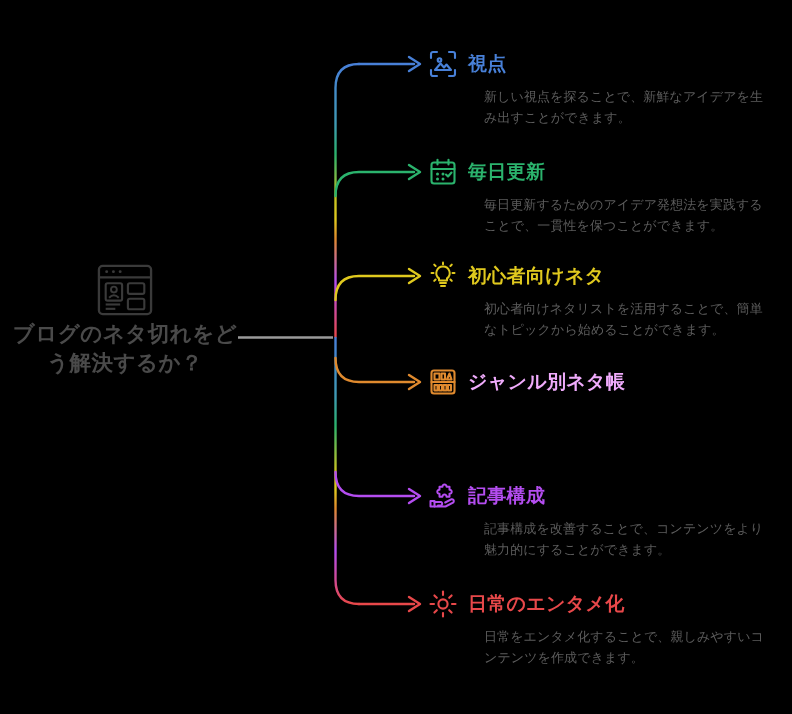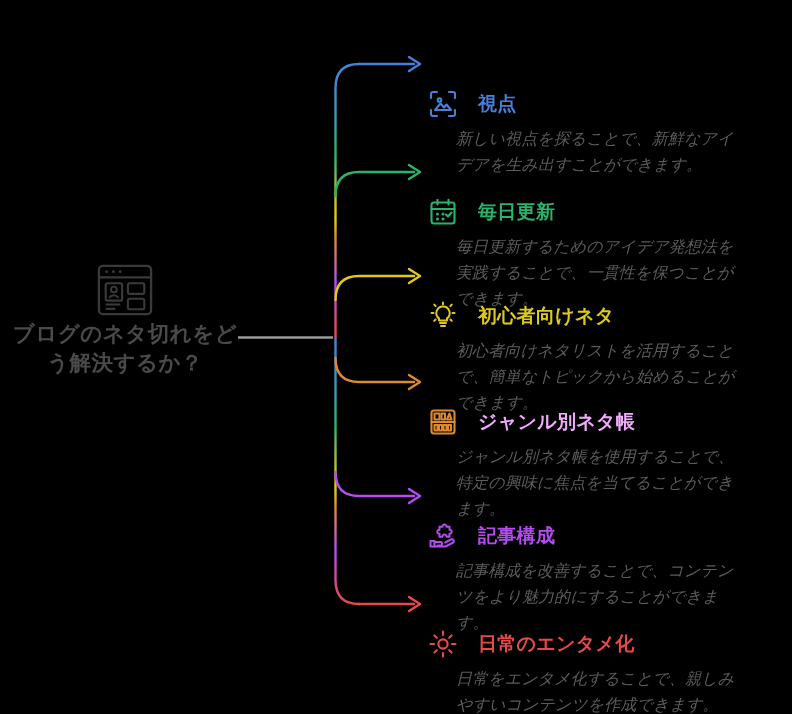--- a/index.html
+++ b/index.html
@@ -17,26 +17,26 @@
     display:flex;flex-direction:column;align-items:center;
   }
   .root-icon{width:62px;height:56px;display:block;}
   .root-title{
     margin-top:2px;color:#4a4a4a;font-size:21.5px;font-weight:bold;
     line-height:1.33;text-align:center;letter-spacing:.5px;width:230px;
   }
 
   
   .branch{position:absolute;left:428px;width:330px;}
-  .bhead{display:flex;align-items:center;gap:20px;height:34px;margin-top:40px;}
+  .bhead{display:flex;align-items:center;gap:10px;height:34px;}
   .bicon{width:30px;height:30px;flex:0 0 30px;display:block;}
   .btitle{font-size:19px;font-weight:bold;letter-spacing:.3px;white-space:nowrap;}
   .bdesc{
-    margin-left:28px;margin-top:5px;color:#5c5c5c;
-    font-size:16px;line-height:1.62;width:282px;letter-spacing:.1px;font-style:italic;
+    margin-left:56px;margin-top:5px;color:#5c5c5c;
+    font-size:13px;line-height:1.62;width:282px;letter-spacing:.1px;
   }
 </style>
 </head>
 <body>
 
 <div id="canvas">
 
   <svg class="wires" viewBox="0 0 792 714" xmlns="http://www.w3.org/2000/svg">
     <defs>
       <linearGradient id="spine" x1="0" y1="0" x2="0" y2="1">
@@ -163,21 +163,20 @@
           <rect x="13.5" y="6.5" width="3.5" height="6"></rect>
           <path d="M19 12.5 l2.5 -6 2 6 z"></path>
           <rect x="6.5" y="18" width="3" height="5.5"></rect>
           <rect x="11" y="18" width="3" height="5.5"></rect>
           <rect x="15.5" y="18" width="3" height="5.5"></rect>
           <rect x="20" y="18" width="3" height="5.5"></rect>
         </g>
       </svg>
       <div class="btitle" style="color:#f0abfc;">ジャンル別ネタ帳</div>
     </div>
-    <div class="bdesc">ジャンル別ネタ帳を使用することで、特定の興味に焦点を当てることができます。</div>
   </div>
 
   <div class="branch" style="top:479px;">
     <div class="bhead">
       <svg class="bicon" viewBox="0 0 30 30">
         <g fill="none" stroke="#b44df0" stroke-width="2" stroke-linecap="round" stroke-linejoin="round">
           <path d="M16.5 3.5 a2 2 0 0 1 2 2.2 h3 v3 a2 2 0 0 1 2.2 2 a2 2 0 0 1 -2.2 2 v3 h-3 a2 2 0 0 0 -2 -2.2
                    a2 2 0 0 0 -2 2.2 h-3 v-3 a2 2 0 0 1 -2.2 -2 a2 2 0 0 1 2.2 -2 v-3 h3 a2 2 0 0 1 2 -2.2 z"></path>
           <path d="M2.5 20 h4 v5.5 h-4 z"></path>
           <path d="M6.5 21 h6.5 a1.8 1.8 0 0 1 0 3.4 h-3"></path>

